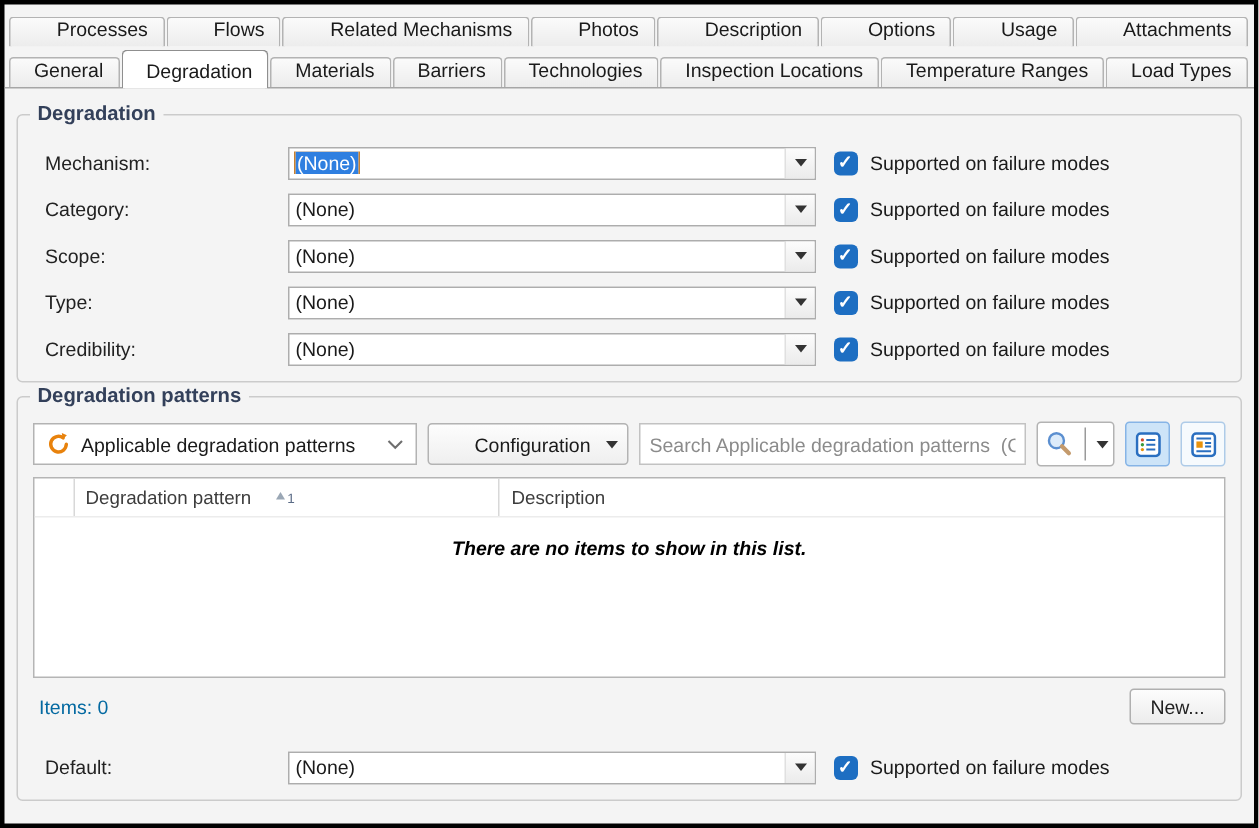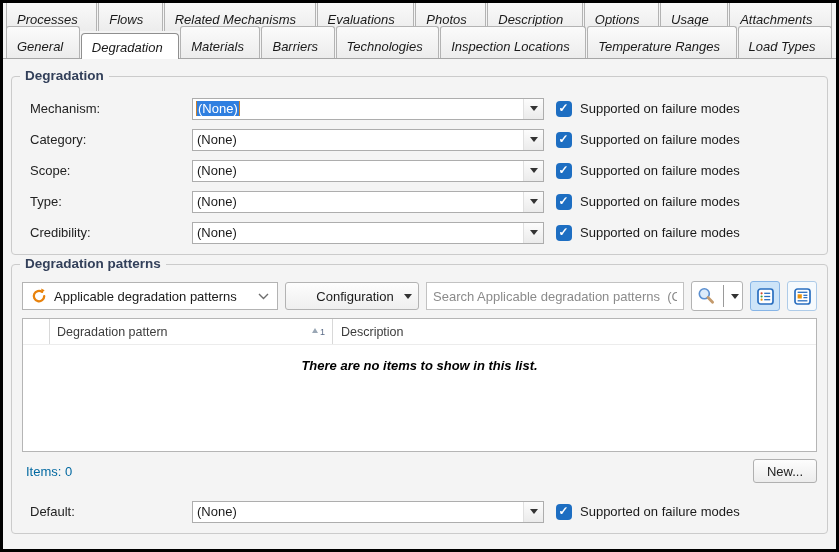--- a/index.html
+++ b/index.html
@@ -2,23 +2,23 @@
 <html><head>
 <meta charset="utf-8">
 <style>
   html,body{margin:0;padding:0;}
   body{font-family:"Liberation Sans", sans-serif; font-size:13px; color:#1a1a1a;}
   .window{width:839px;height:552px;box-sizing:border-box;border:3px solid #000;background:#f4f4f4;overflow:hidden;}
 
   
   .tabstrip{display:flex;align-items:flex-end;padding:3px 3px 0 3px;height:25px;}
   .tabstrip.row2{height:27px;border-bottom:1px solid #a6a6a6;padding-top:0;}
-  .tab{flex:1 1 auto;white-space:nowrap;text-align:left;padding:12px 10px 4px 10px;
+  .tab{flex:1 1 auto;white-space:nowrap;text-align:right;padding:0 10px 4px 10px;
        background:linear-gradient(#fbfbfb,#ececec);border:1px solid #b3b3b3;border-bottom:none;
-       border-radius:3px 3px 0 0;margin-right:1px;font-size:13px;cursor:default;font-style:italic;}
+       border-radius:3px 3px 0 0;margin-right:1px;font-size:13px;cursor:default;}
   .tab.active{background:#fff;position:relative;z-index:2;margin-bottom:-1px;padding-top:6px;
        border-color:#8f8f8f;border-radius:4px 4px 0 0;}
 
   
   .content{padding:8px 8px 0 8px;}
   .groupbox{border:1px solid #cbcbcb;border-radius:4px;position:relative;padding:16px 10px 6px 10px;margin-top:9px;}
   .gb-title{position:absolute;top:-9px;left:8px;background:#f4f4f4;padding:0 5px;font-weight:bold;color:#33405a;font-size:13.5px;}
 
   .formrow{display:grid;grid-template-columns:170px 352px 1fr;align-items:center;height:31px;}
   .rowlabel{padding-left:8px;color:#222;}
@@ -49,21 +49,21 @@
   .vdiv{width:1px;height:22px;background:#9a9a9a;}
   .toggle-btn{width:30px;height:30px;box-sizing:border-box;border-radius:3px;display:flex;align-items:center;justify-content:center;}
   .toggle-btn.on{background:#cde4f8;border:1px solid #86b4e6;}
   .toggle-btn.off{background:#f6fafd;border:1px solid #aecbe8;}
 
   
   .list{border:1px solid #b5b5b5;background:#fff;height:132px;overflow:hidden;}
   .list-header{display:flex;height:25px;align-items:stretch;border-bottom:1px solid #ececec;color:#3c3c3c;font-size:12.5px;}
   .hcell{display:flex;align-items:center;}
   .col-icon{width:26px;border-right:1px solid #d8d8d8;}
-  .col-name{width:268px;border-right:1px solid #d8d8d8;padding:0 7px;justify-content:space-between;}
+  .col-name{width:268px;border-right:1px solid #d8d8d8;padding:0 7px;gap:16px;}
   .col-desc{flex:1;padding:0 8px;}
   .sortwrap{display:flex;align-items:flex-end;gap:2px;}
   .sort-tri{width:0;height:0;border-left:3.5px solid transparent;border-right:3.5px solid transparent;border-bottom:5px solid #9aa7b5;margin-bottom:4px;}
   .sort-num{font-size:9px;color:#5a6b86;line-height:10px;}
   .empty{ text-align:center;margin-top:13px;color:#000000;font-style:italic;font-weight:bold;}
 
   .list-footer{display:flex;justify-content:space-between;align-items:center;margin-top:7px;}
   .items-label{padding-left:4px;color:#0369a1;}
   .new-btn{width:64px;height:24px;box-sizing:border-box;border:1px solid #b0b0b0;border-radius:3px;
        background:linear-gradient(#fdfdfd,#ececec);display:flex;align-items:center;justify-content:center;color:#222;}
@@ -72,21 +72,20 @@
 </style>
 </head>
 <body>
 
 <div class="window">
 
   <div class="tabstrip row1">
     <div class="tab">Processes</div>
     <div class="tab">Flows</div>
     <div class="tab">Related Mechanisms</div>
-    <div class="tab">Evaluations</div>
     <div class="tab">Photos</div>
     <div class="tab">Description</div>
     <div class="tab">Options</div>
     <div class="tab">Usage</div>
     <div class="tab">Attachments</div>
   </div>
 
   <div class="tabstrip row2">
     <div class="tab">General</div>
     <div class="tab active">Degradation</div>

